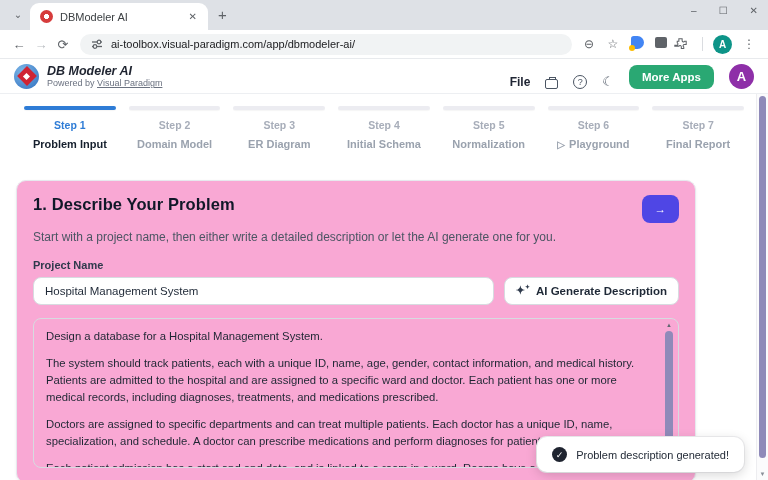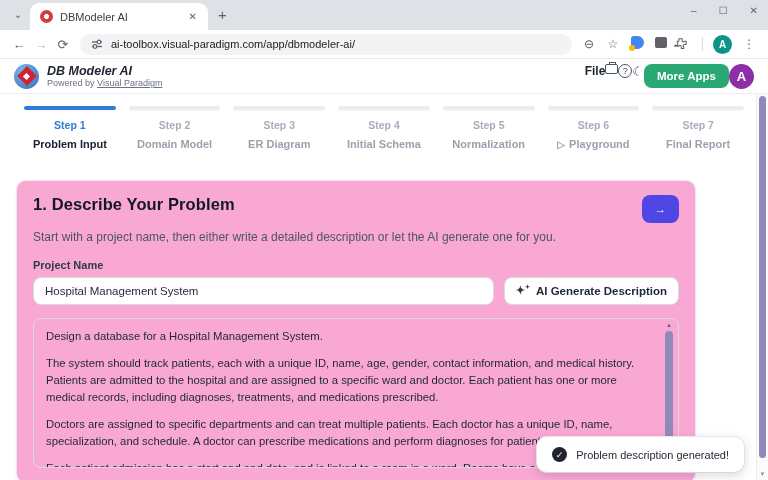--- a/index.html
+++ b/index.html
@@ -37,21 +37,21 @@
   .panel-ic::after{content:"";position:absolute;left:3px;bottom:-3px;border:3px solid transparent;border-top-color:#5f6368;}
 
   
   .appheader{height:35px;background:#fff;border-bottom:1px solid #edeff2;display:flex;align-items:center;padding:0 14px;}
   .logo{width:25px;height:25px;border-radius:50%;background:radial-gradient(circle at 35% 30%, #7db7e8, #2f6fbe);position:relative;margin-right:8px;flex:0 0 auto;}
   .logo::before{content:"";position:absolute;left:5.5px;top:5.5px;width:14px;height:14px;background:#cf2333;transform:rotate(45deg);}
   .logo::after{content:"";position:absolute;left:10px;top:10px;width:5px;height:5px;background:#fff;transform:rotate(45deg);}
   .app-title{font-size:12.5px;font-weight:bold;color:#1f2430;line-height:1.15;font-style:italic;}
   .powered{font-size:9px;color:#6b7280;}
   .powered a{color:#6b7280;}
-  .hdr-right{margin-left:auto;display:flex;align-items:flex-start;}
+  .hdr-right{margin-left:auto;display:flex;align-items:flex-end;gap:15px;}
   .file-lbl{font-size:12px;font-weight:600;color:#202634;cursor:pointer;}
   .hic{color:#4b5563;font-size:13px;cursor:pointer;display:flex;align-items:center;}
   .print-ic{width:13px;height:10px;border:1.3px solid #4b5563;border-radius:2px;position:relative;display:inline-block;}
   .print-ic::before{content:"";position:absolute;left:2.5px;top:-3px;width:5px;height:2px;border:1.3px solid #4b5563;border-bottom:none;}
   .help-ic{width:14px;height:14px;border:1.2px solid #4b5563;border-radius:50%;font-size:9px;display:flex;align-items:center;justify-content:center;color:#4b5563;}
   .moreapps{background:var(--green);color:#fff;border:none;font-size:11.5px;font-weight:bold;padding:6px 13px;border-radius:8px;cursor:pointer;font-family:inherit;}
   .avatar-lg{width:25px;height:25px;border-radius:50%;background:var(--purple);color:#fff;font-weight:bold;font-size:13px;display:flex;align-items:center;justify-content:center;cursor:pointer;}
 
   
   .stepper{display:flex;gap:13px;padding:12px 24px 6px;background:#fff;}

